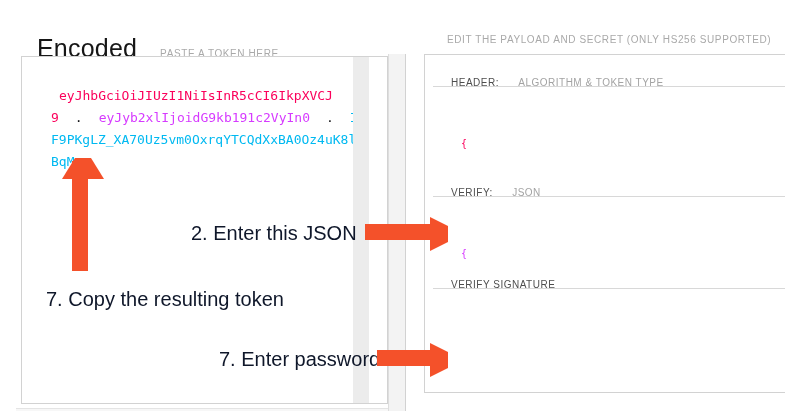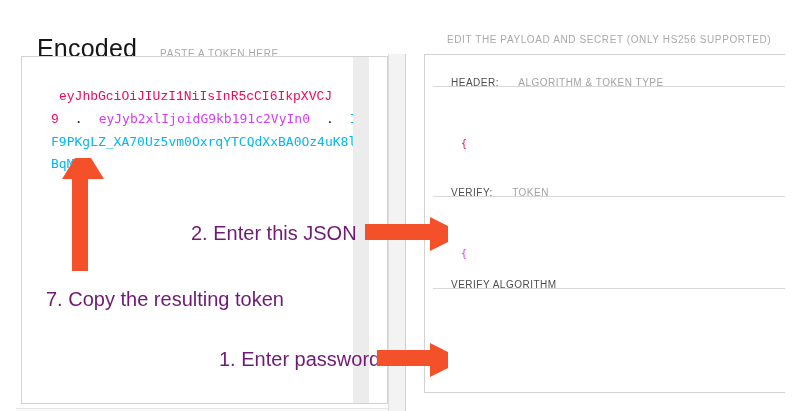--- a/index.html
+++ b/index.html
@@ -53,21 +53,21 @@
   .token-text {
     position: absolute;
     left: 21px; top: 20px;
     width: calc(41ch + 3px);
     font-family: "DejaVu Sans Mono", monospace;
     font-size: 13px;
     line-height: 22px;
     word-break: break-all;
     white-space: pre-wrap;
   }
-  .tok-header    { color: #fb015b; font-family: Liberation Mono, monospace; }
+  .tok-header    { color: #fb015b; }
   .tok-dot       { color: #16171a; }
   .tok-payload   { color: #d63aff; }
   .tok-signature { color: #00b9f1; }
 
   
   .panel-divider {
     position: absolute;
     left: 372px; top: 38px;
     width: 14px; height: 373px;
     background: #f3f3f3;
@@ -115,21 +115,21 @@
     white-space: pre-wrap;
   }
   .hdr-content  { height: 86px; padding: 11px 8px 0 20px; line-height: 15px; color: #fb015b; }
   .pl-content   { height: 68px; padding: 11px 8px 0 20px; line-height: 15px; color: #d63aff; }
   .sig-content  { flex: 1 1 auto; padding: 12px 8px 0 12px; line-height: 17px; color: #00b9f1; }
   .code-line { white-space: pre; }
 
   
   .annot {
     position: absolute;
-    color: #701a75;
+    color: #0f172a;
     font-size: 20px;
     white-space: nowrap;
     pointer-events: none;
     z-index: 5;
   }
   .arrow-right {
     position: absolute;
     height: 18px;
     pointer-events: none;
     z-index: 6;
@@ -200,45 +200,45 @@
     </div>
     <div class="sec-content hdr-content code">
       <div class="code-line">{</div>
       
       
       
     </div>
 
     <div class="sec-row mid">
       <span>VERIFY:</span>
-      <span class="light">TOKEN</span>
+      <span class="light">JSON</span>
     </div>
     <div class="sec-content pl-content code">
       <div class="code-line">{</div>
       
       
     </div>
 
     <div class="sec-row mid">
-      <span>VERIFY ALGORITHM</span>
+      <span>VERIFY SIGNATURE</span>
     </div>
 
   </div>
 
   <div class="annot" style="left:167px; top:198px;">2. Enter this JSON</div>
   <div class="arrow-right" style="left:349px; top:201px; width:83px;">
     <div class="shaft" style="width:67px;"></div>
     <div class="head" style="left:65px;"></div>
   </div>
 
   <div class="arrow-up">
     <div class="head"></div>
     <div class="shaft"></div>
   </div>
   <div class="annot" style="left:22px; top:264px;">7. Copy the resulting token</div>
 
-  <div class="annot" style="left:195px; top:324px;">1. Enter password</div>
+  <div class="annot" style="left:195px; top:324px;">7. Enter password</div>
   <div class="arrow-right" style="left:361px; top:327px; width:71px;">
     <div class="shaft" style="width:55px;"></div>
     <div class="head" style="left:53px;"></div>
   </div>
 
 </div>
 
 </body></html>

